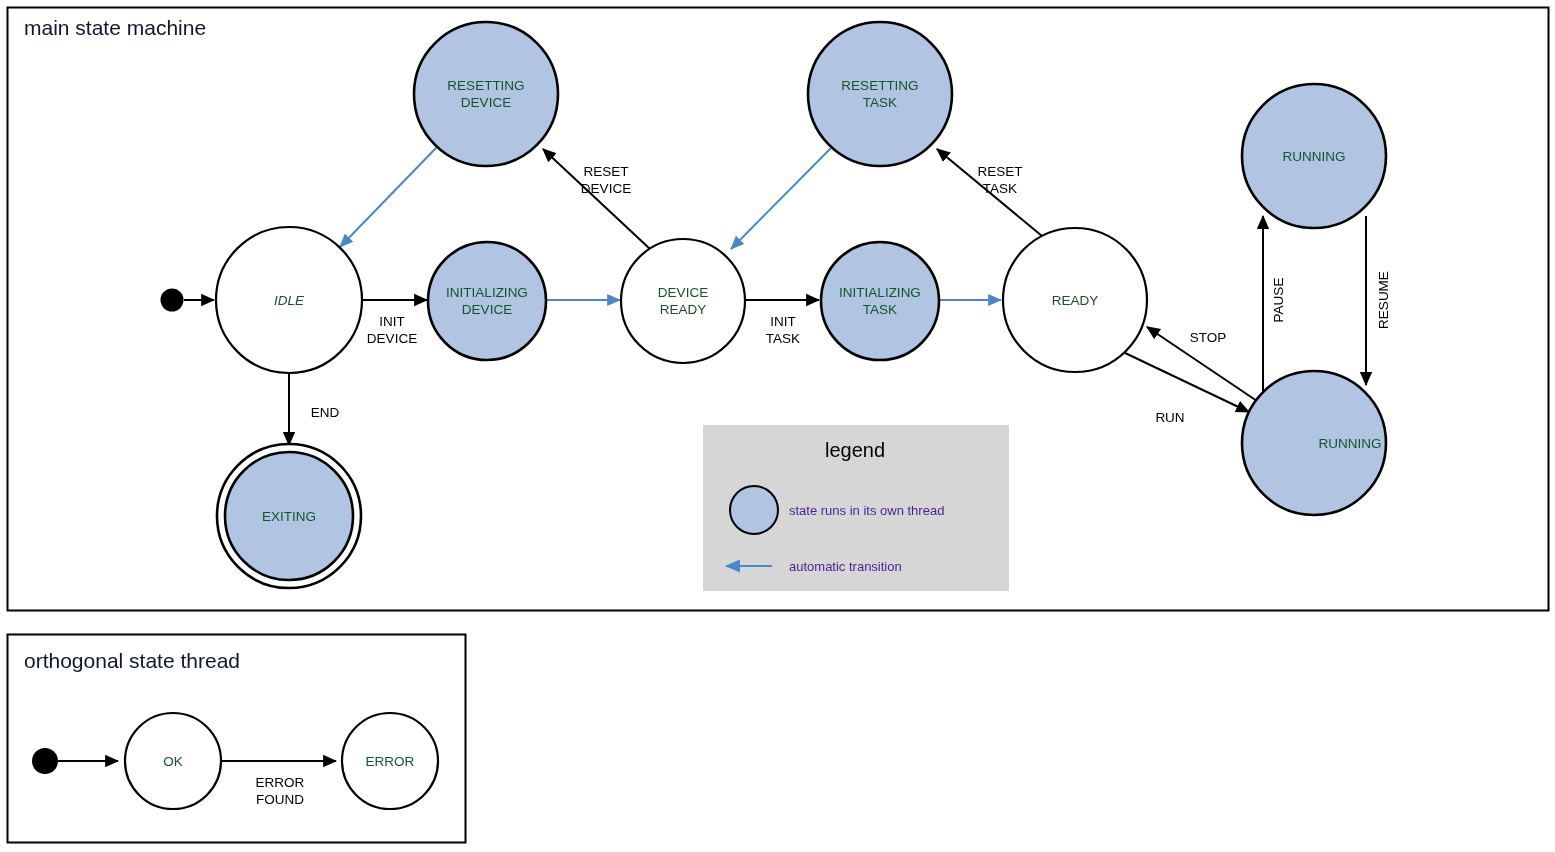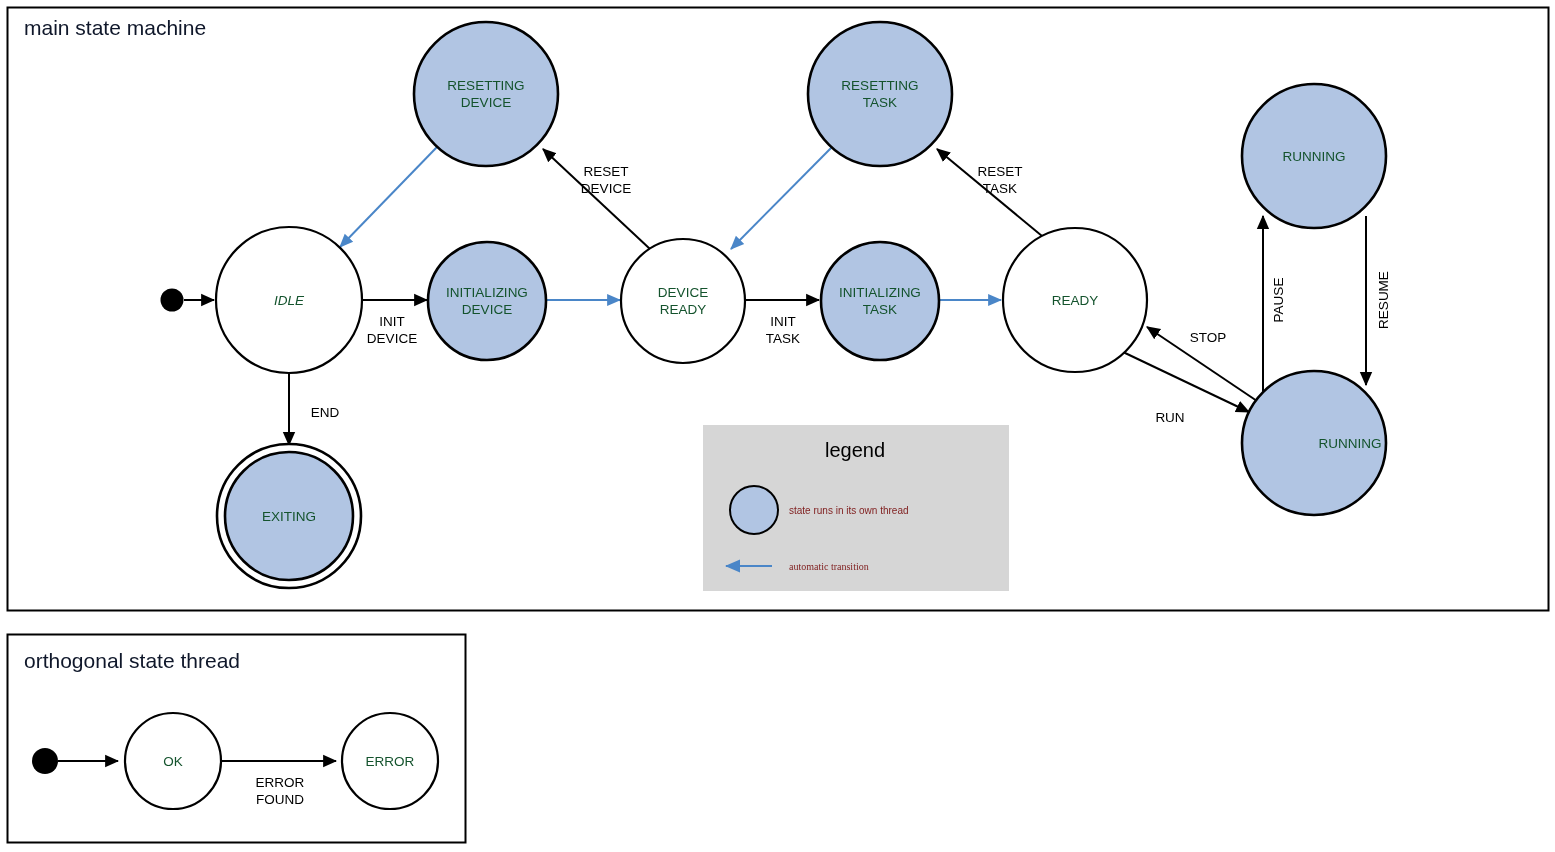--- a/index.html
+++ b/index.html
@@ -24,21 +24,21 @@
     color:#000;white-space:nowrap;transform:translate(-50%,-50%);
     pointer-events:none;
   }
   .edge-label.vert{transform:translate(-50%,-50%) rotate(-90deg);}
   .legend-title{
     position:absolute;font-size:20px;color:#000;white-space:nowrap;
     transform:translate(-50%,-50%);
     text-align:center;
   }
   .legend-text{
-    position:absolute;font-size:10px;color:#7f1d1d;white-space:nowrap;
+    position:absolute;font-size:13px;color:#4c1d95;white-space:nowrap;
     transform:translateY(-50%);
   }
 </style>
 </head>
 <body>
 
 <svg id="canvas" viewBox="0 0 1555 852" xmlns="http://www.w3.org/2000/svg">
   <defs>
     <marker id="ah-black" viewBox="0 0 10 10" refX="9.2" refY="5" markerWidth="7" markerHeight="7" orient="auto-start-reverse">
       <path d="M0,0.6 L10,5 L0,9.4 z" fill="#000000"></path>
@@ -181,13 +181,13 @@
 <div class="node-label" style="left:390px;top:761px;">
   <div>ERROR</div>
 </div>
 <div class="edge-label" style="left:280px;top:791px;">
   <div>ERROR</div>
   <div>FOUND</div>
 </div>
 
 <div class="legend-title" style="left:855px;top:450px;">legend</div>
 <div class="legend-text" style="left:789px;top:510px;">state runs in its own thread</div>
-<div class="legend-text" style="left:789px;top:566px;font-family:Liberation Serif, serif;">automatic transition</div>
+<div class="legend-text" style="left:789px;top:566px;">automatic transition</div>
 
 </body></html>

